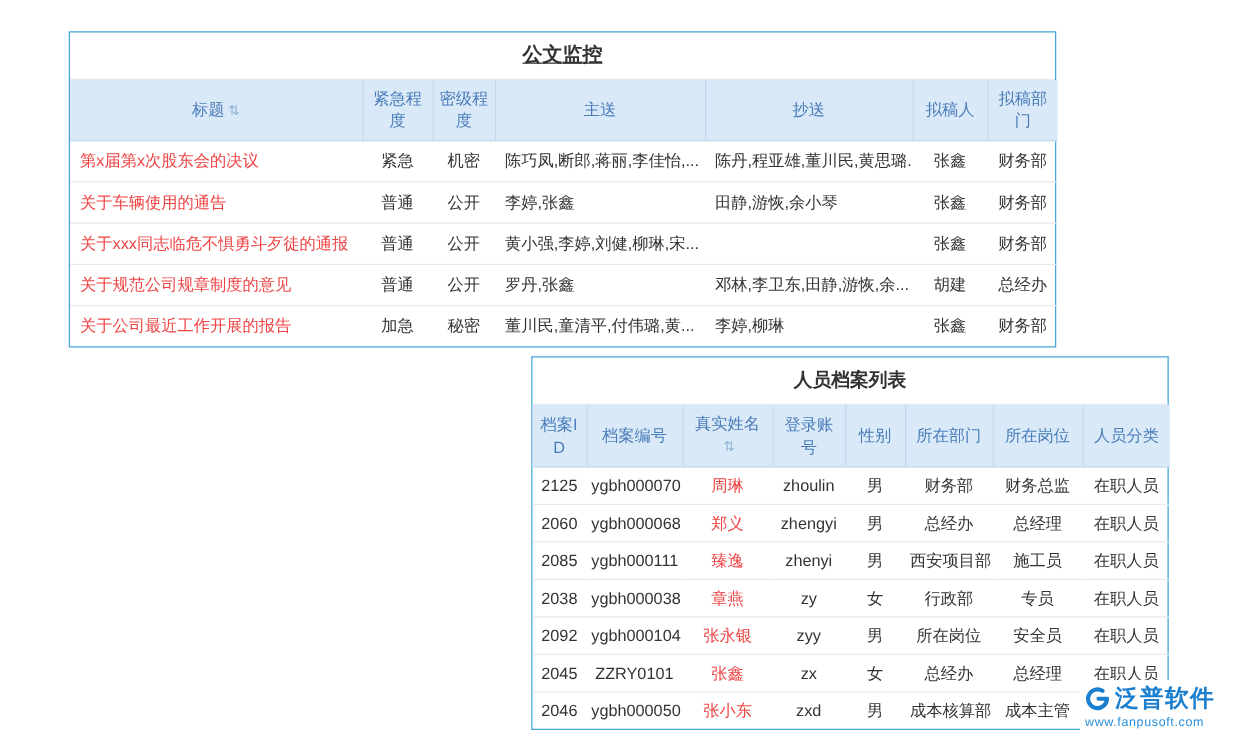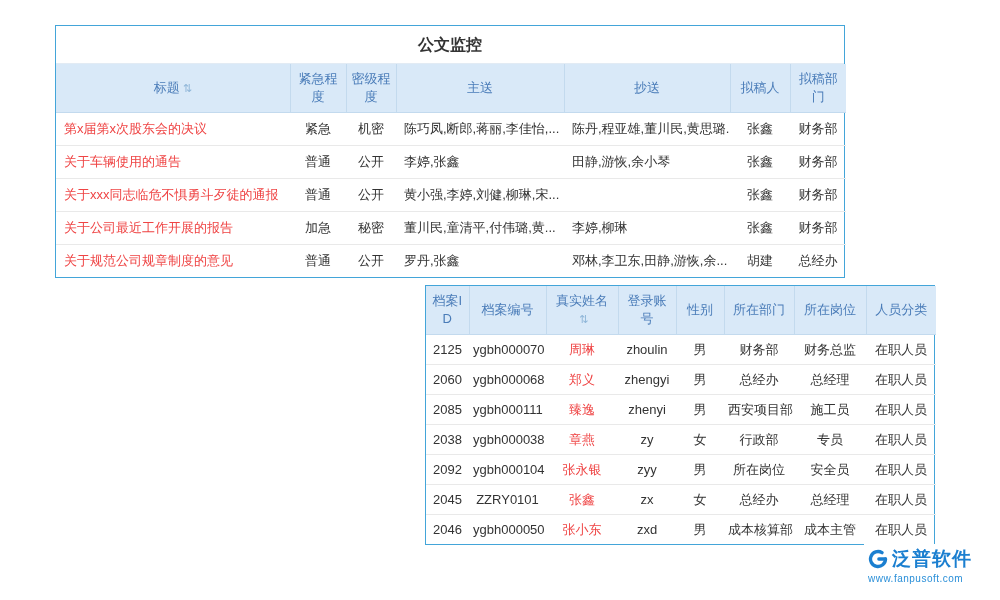--- a/index.html
+++ b/index.html
@@ -10,21 +10,21 @@
   .panel {
     position:absolute; background:#fff;
     border:1px solid #43a5d9; box-sizing:border-box;
   }
   .doc-panel   { left:55px;  top:25px;  width:790px; }
   .person-panel{ left:425px; top:285px; width:510px; }
   .panel-title {
     text-align:center; font-weight:bold; color:#333;
     height:37px; line-height:37px; border-bottom:1px solid #e2ebf4;
   }
-  .doc-panel .panel-title { font-size:16px; }
+  .doc-panel .panel-title { font-size:16px;text-decoration:underline; }
   .person-panel .panel-title { font-size:15px; }
 
   table { width:100%; border-collapse:collapse; table-layout:fixed; }
   thead th {
     background:#d9e9f8; color:#4a7cb8; font-weight:normal; font-size:13px;
     padding:6px 4px; border-right:1px solid #c3daee; border-bottom:1px solid #c3daee;
     vertical-align:middle; line-height:18px; text-align:center; word-break:break-all;
   }
   thead th:last-child { border-right:none; }
   tbody td {
@@ -99,42 +99,43 @@
           <tr>
             <td class="link">关于xxx同志临危不惧勇斗歹徒的通报</td>
             <td>普通</td>
             <td>公开</td>
             <td>黄小强,李婷,刘健,柳琳,宋...</td>
             <td></td>
             <td>张鑫</td>
             <td>财务部</td>
           </tr>
           <tr>
-            <td class="link">关于公司最近工作开展的报告</td>
-            <td>加急</td>
-            <td>秘密</td>
-            <td>董川民,童清平,付伟璐,黄...</td>
-            <td>李婷,柳琳</td>
-            <td>张鑫</td>
-            <td>财务部</td>
-          </tr>
-          <tr>
             <td class="link">关于规范公司规章制度的意见</td>
             <td>普通</td>
             <td>公开</td>
             <td>罗丹,张鑫</td>
             <td>邓林,李卫东,田静,游恢,余...</td>
             <td>胡建</td>
             <td>总经办</td>
           </tr>
+          <tr>
+            <td class="link">关于公司最近工作开展的报告</td>
+            <td>加急</td>
+            <td>秘密</td>
+            <td>董川民,童清平,付伟璐,黄...</td>
+            <td>李婷,柳琳</td>
+            <td>张鑫</td>
+            <td>财务部</td>
+          </tr>
         </tbody>
     </table>
   </section>
 
   <section class="panel person-panel">
+    <div class="panel-title">人员档案列表</div>
     <table id="person-table">
       <colgroup>
         <col style="width:43px">
           <col style="width:77px">
           <col style="width:72px">
           <col style="width:58px">
         <col style="width:48px">
           <col style="width:70px">
           <col style="width:72px">
           <col style="width:70px">

